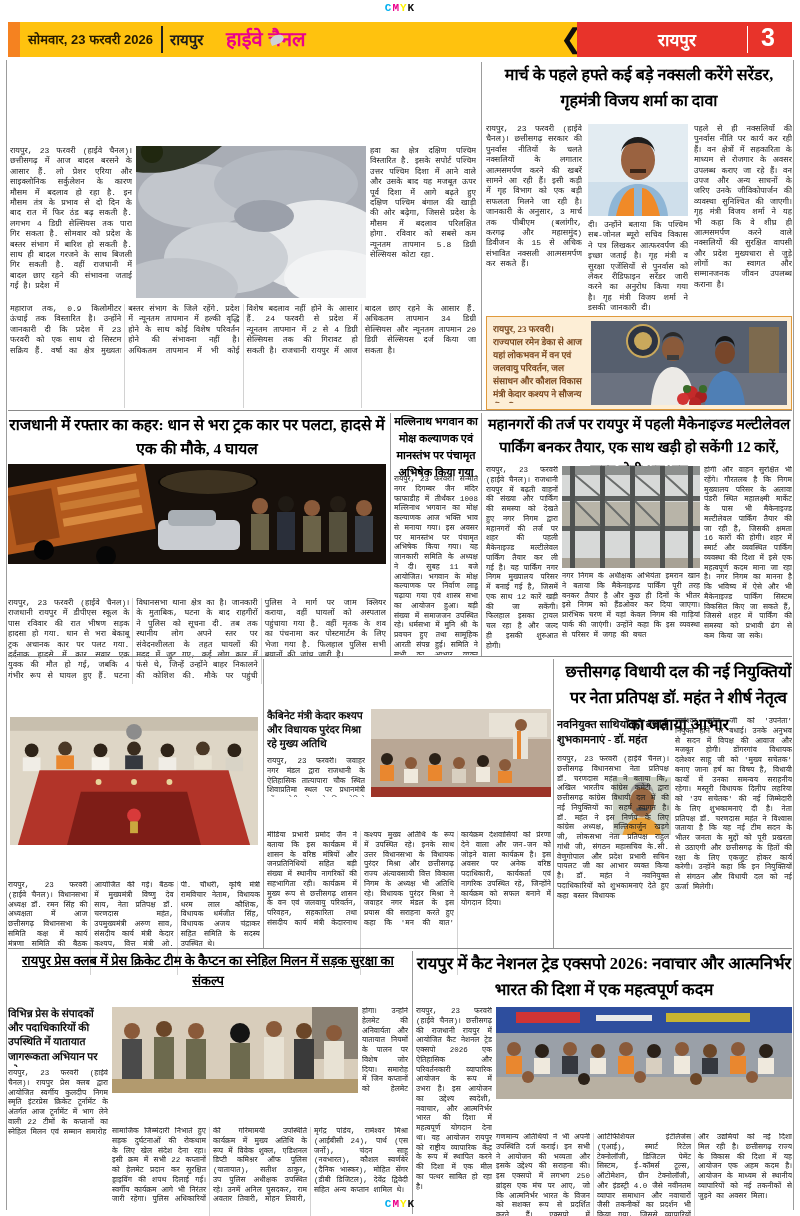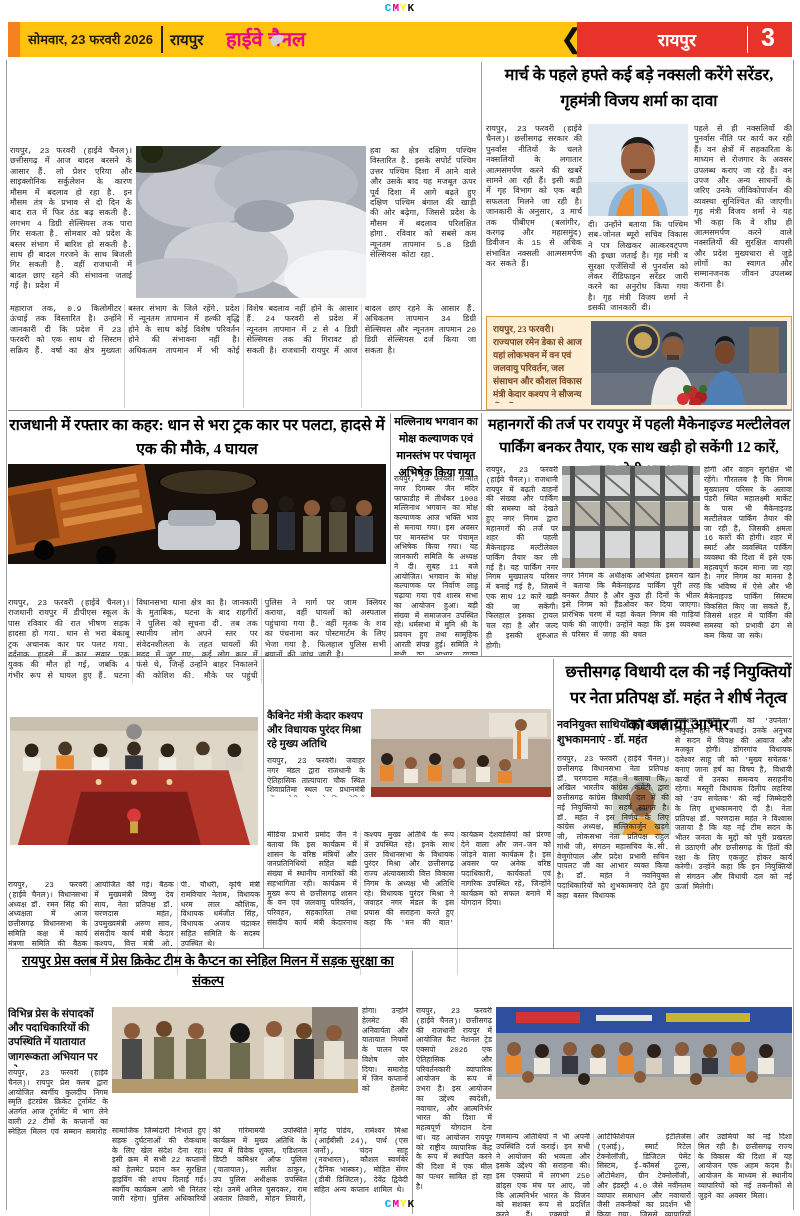--- a/index.html
+++ b/index.html
@@ -88,21 +88,21 @@
         <rect width="100" height="92" fill="#e3ecf2"></rect>
         <rect y="58" width="100" height="34" fill="#cfdfeb"></rect>
         <path d="M20,92 C22,70 35,60 50,60 C65,60 78,70 80,92 Z" fill="#8fb6d6"></path>
         <path d="M28,92 C32,72 40,64 46,64 L46,92 Z" fill="#f08a28"></path>
         <path d="M72,92 C68,72 60,64 54,64 L54,92 Z" fill="#f08a28"></path>
         <ellipse cx="50" cy="36" rx="17" ry="20" fill="#9a6240"></ellipse>
         <path d="M33,30 C33,15 67,15 67,30 C67,21 60,13 50,13 C40,13 33,21 33,30 Z" fill="#1d1d1d"></path>
         <rect x="42" y="45" width="16" height="4" fill="#3a2417"></rect>
       </svg>
     </div>
-    <div class="body-txt abs" style="left:102px;top:158px;width:100px;height:90px;">दी। उन्होंने बताया कि पश्चिम सब-जोनल ब्यूरो सचिव विकास ने पत्र लिखकर आत्करवट्पण की इच्छा जताई है। गृह मंत्री व सुरक्षा एजेंसियों से पुनर्वास को लेकर रीडिफाइन सरेंडर जारी करने का अनुरोध किया गया है। गृह मंत्री विजय शर्मा ने इसकी जानकारी दी।</div>
+    <div class="body-txt abs" style="left:102px;top:158px;width:100px;height:90px;">दी। उन्होंने बताया कि पश्चिम सब-जोनल ब्यूरो सचिव विकास ने पत्र लिखकर आत्फरवर्पण की इच्छा जताई है। गृह मंत्री व सुरक्षा एजेंसियों से पुनर्वास को लेकर रीडिफाइन सरेंडर जारी करने का अनुरोध किया गया है। गृह मंत्री विजय शर्मा ने इसकी जानकारी दी।</div>
     <div class="body-txt abs" style="left:208px;top:62px;width:98px;height:186px;">पहले से ही नक्सलियों की पुनर्वास नीति पर कार्य कर रही हैं। वन क्षेत्रों में सहकारिता के माध्यम से रोजगार के अवसर उपलब्ध कराए जा रहे हैं। वन उपज और अन्य साधनों के जरिए उनके जीविकोपार्जन की व्यवस्था सुनिश्चित की जाएगी। गृह मंत्री विजय शर्मा ने यह भी कहा कि वे शीघ्र ही आत्मसमर्पण करने वाले नक्सलियों की सुरक्षित वापसी और प्रदेश मुख्यधारा से जुड़े लोगों का स्वागत और सम्मानजनक जीवन उपलब्ध कराना है।</div>
 
     <div class="abs" style="left:0;top:254px;width:304px;height:92px;background:#fdeed6;border:1px solid #e09a3c;">
       <div class="abs" style="left:6px;top:6px;width:92px;height:80px;font-size:9px;font-weight:bold;line-height:1.45;color:#7b4a21;text-align:left;font-family:'Liberation Serif','DejaVu Serif',serif;overflow:hidden;">रायपुर, 23 फरवरी। राज्यपाल रमेन डेका से आज यहां लोकभवन में वन एवं जलवायु परिवर्तन, जल संसाधन और कौशल विकास मंत्री केदार कश्यप ने सौजन्य भेंट की।</div>
       <div class="photo" style="left:104px;top:4px;width:196px;height:84px;">
         <svg viewBox="0 0 196 84" preserveAspectRatio="none">
           <rect width="196" height="84" fill="#6b7280"></rect>
           <rect width="196" height="52" fill="#565f6e"></rect>
           <circle cx="52" cy="20" r="16" fill="#2e3442" stroke="#c9a85c" stroke-width="2"></circle>
           <circle cx="52" cy="20" r="9" fill="#c9a85c"></circle>
@@ -303,20 +303,21 @@
         <rect y="72" width="246" height="14" fill="#b29a6e"></rect>
       </svg>
     </div>
     <div class="body-txt abs" style="left:354px;top:56px;width:46px;height:86px;font-size:7.5px;">होगा। उन्होंने हेलमेट की अनिवार्यता और यातायात नियमों के पालन पर विशेष जोर दिया। समारोह में जिन कप्तानों को हेलमेट प्रदान कर सम्मानित किया गया,</div>
     <div class="body-txt cols3 abs" style="left:104px;top:146px;width:296px;height:116px;font-size:7.5px;">सामाजिक जिम्मेदारी निभाते हुए सड़क दुर्घटनाओं की रोकथाम के लिए खेल संदेश देना रहा। इसी क्रम में सभी 22 कप्तानों को हेलमेट प्रदान कर सुरक्षित ड्राइविंग की शपथ दिलाई गई। स्वर्गीय कार्यक्रम आगे भी निरंतर जारी रहेगा। पुलिस अधिकारियों की गरिमामयी उपस्थिति कार्यक्रम में मुख्य अतिथि के रूप में विवेक शुक्ल, एडिशनल डिप्टी कमिश्नर ऑफ पुलिस (यातायात), सतीश ठाकुर, उप पुलिस अधीक्षक उपस्थित रहे। उनमें अनिल पुसदकर, राम अवतार तिवारी, मोहन तिवारी, मृगेंद्र पांडेय, रामेश्वर मिश्रा (आईबीसी 24), पार्थ (एस जर्नो), चंदन साहू (नवभारत), कौशल स्वर्णबेर (दैनिक भास्कर), मोहित सेंगर (डीबी डिजिटल), देवेंद्र द्विवेदी सहित अन्य कप्तान शामिल थे।</div>
   </div>
 
   <div class="vrule" style="left:412px;top:951px;height:263px;"></div>
 
   <div class="abs" style="left:416px;top:951px;width:376px;height:263px;">
+    <div class="hl" style="position:absolute;left:0;top:0;width:376px;height:52px;font-size:16.5px;line-height:1.55;">रायपुर में कैट नेशनल ट्रेड एक्सपो 2026: नवाचार और आत्मनिर्भर भारत की दिशा में एक महत्वपूर्ण कदम</div>
     <div class="body-txt abs" style="left:0;top:56px;width:76px;height:206px;font-size:7.5px;">रायपुर, 23 फरवरी (हाईवे चैनल)। छत्तीसगढ़ की राजधानी रायपुर में आयोजित कैट नेशनल ट्रेड एक्सपो 2026 एक ऐतिहासिक और परिवर्तनकारी व्यापारिक आयोजन के रूप में उभरा है। इस आयोजन का उद्देश्य स्वदेशी, नवाचार, और आत्मनिर्भर भारत की दिशा में महत्वपूर्ण योगदान देना था। यह आयोजन रायपुर को राष्ट्रीय व्यापारिक केंद्र के रूप में स्थापित करने की दिशा में एक मील का पत्थर साबित हो रहा है।</div>
     <div class="photo" style="left:80px;top:56px;width:296px;height:92px;">
       <svg viewBox="0 0 296 92" preserveAspectRatio="none">
         <rect width="296" height="92" fill="#9aa0a8"></rect>
         <rect width="296" height="26" fill="#2e4e9e"></rect>
         <rect x="20" y="5" width="64" height="11" fill="#d03434"></rect>
         <rect x="170" y="6" width="84" height="9" fill="#c8b430"></rect>
         <rect x="100" y="8" width="56" height="6" fill="#e8e8e8"></rect>
         <circle cx="18" cy="42" r="7" fill="#8a5a3a"></circle>
           <rect x="10" y="49" width="16" height="18" fill="#e9872f"></rect>

